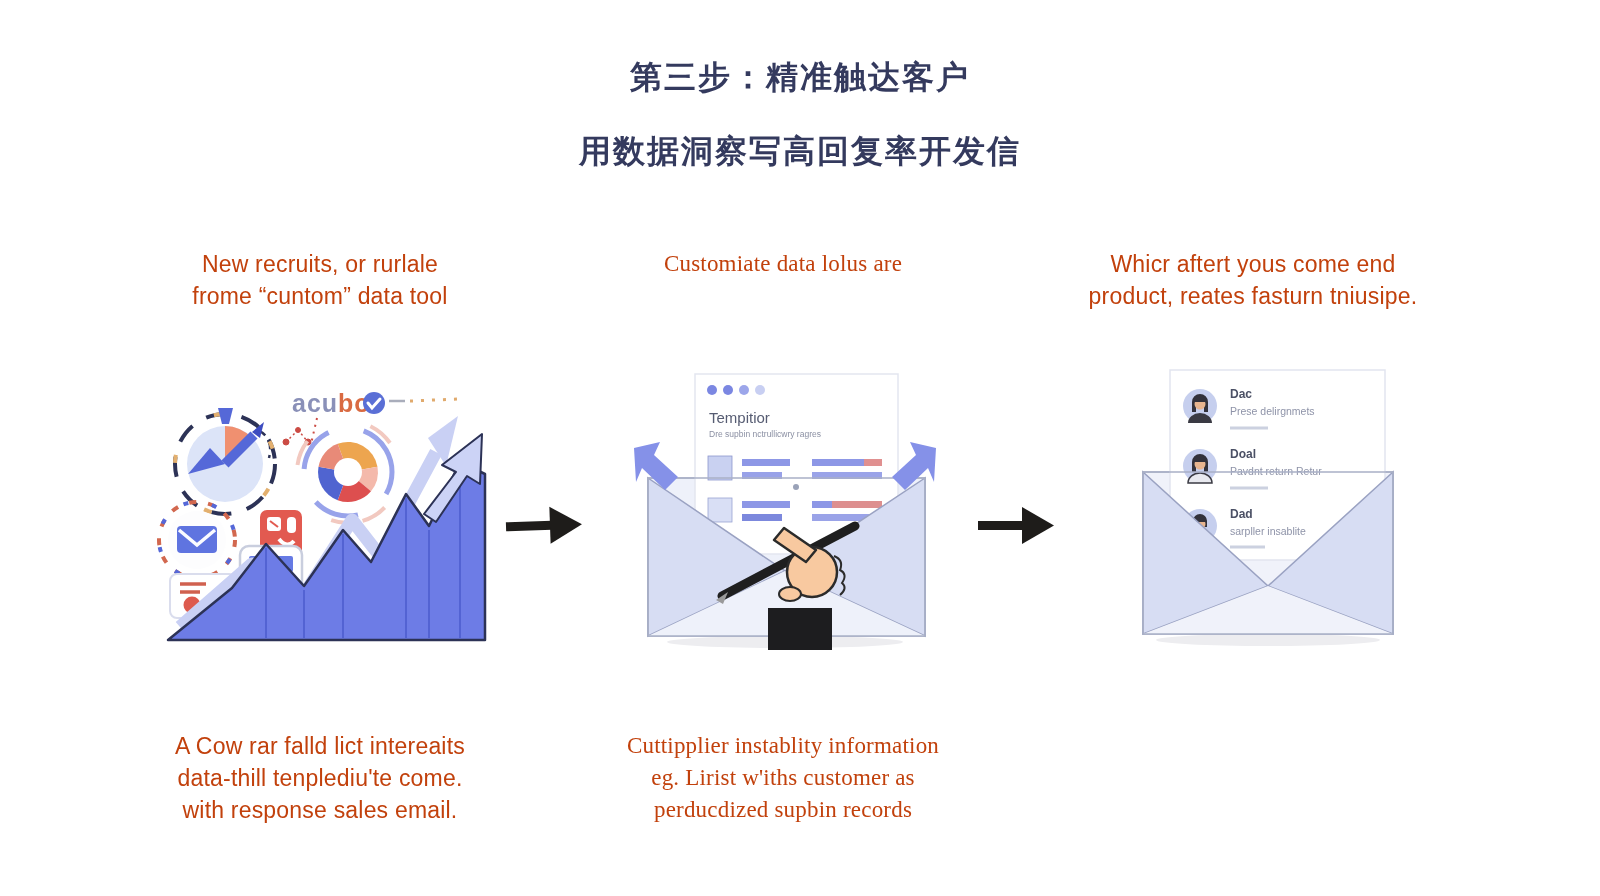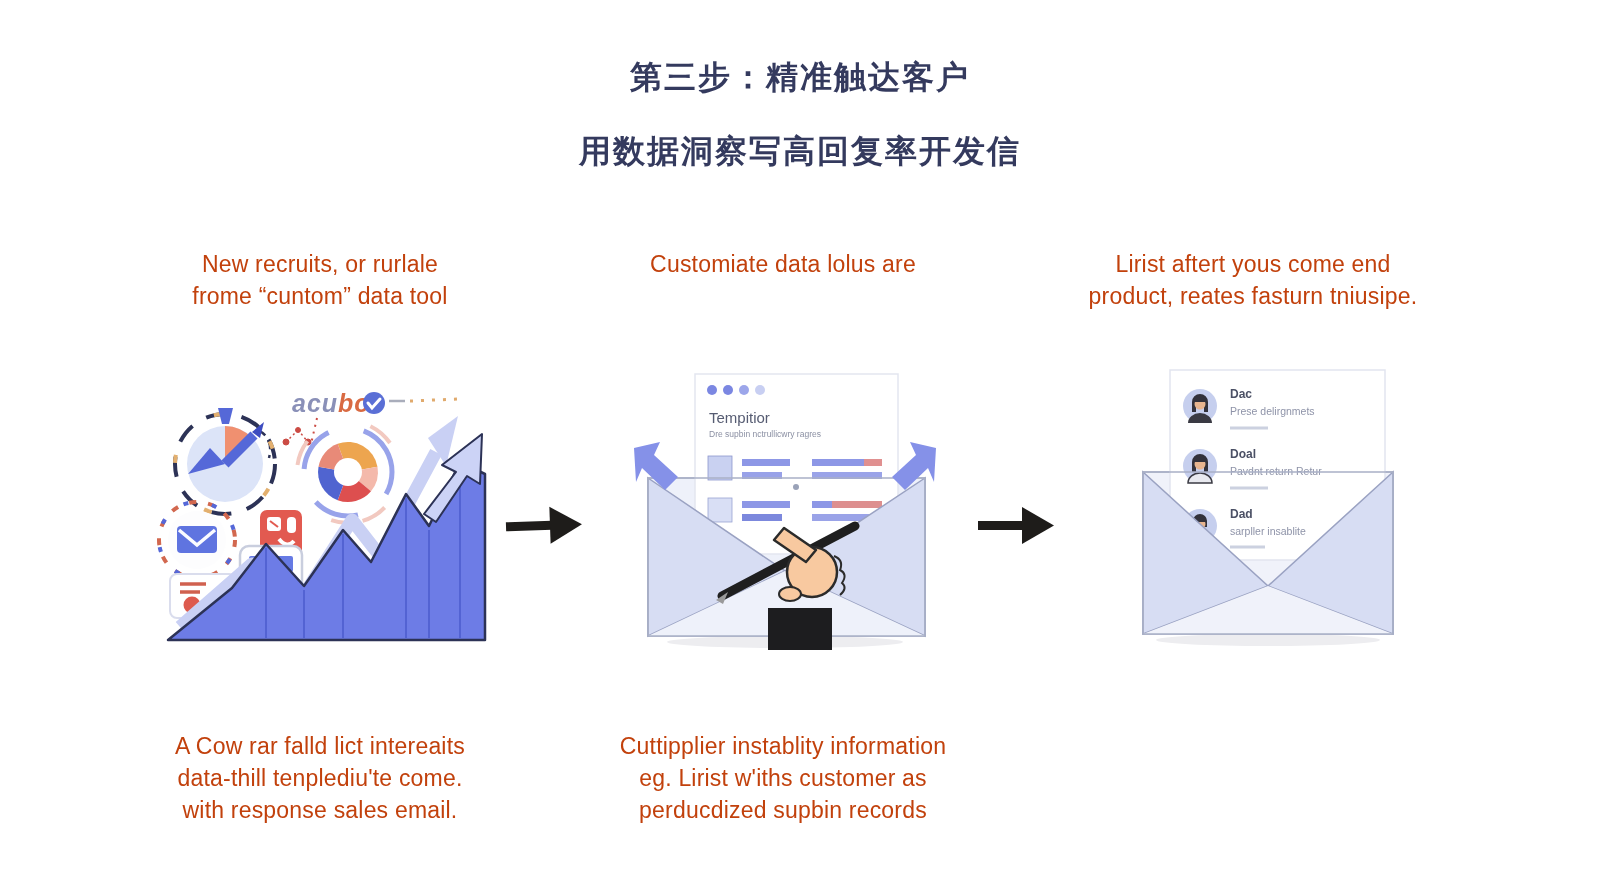--- a/index.html
+++ b/index.html
@@ -13,25 +13,25 @@
   .title{
     position:absolute;top:40px;left:0;width:100%;
     text-align:center;font-size:32px;font-weight:700;
     color:#343a5e;line-height:74px;letter-spacing:2px;
   }
 
   .caption{position:absolute;text-align:center;color:#c2410c;font-size:23px;line-height:32px;letter-spacing:.2px;}
   .caption.top{top:248px;}
   .caption.bottom{top:702px;margin-top:28px;}
   .cap-col1{left:80px;width:480px;}
-  .cap-col2{left:548px;width:470px;}
+  .cap-col2{left:548px;width:470px;font-family:Liberation Serif, serif;}
   .cap-col3{left:1018px;width:470px;}
 
   .ill{position:absolute;}
-  #ill1{left:140px;top:372px;width:360px;height:270px;font-style:italic;}
+  #ill1{left:140px;top:372px;width:360px;height:270px;}
   #ill2{left:620px;top:356px;width:330px;height:296px;}
   #ill3{left:1090px;top:354px;width:330px;height:296px;}
 
   .flow-arrow{position:absolute;top:498px;width:80px;height:56px;}
   #arrow1{left:504px;transform:rotate(-2deg);}
   #arrow2{left:976px;}
 
   svg{display:block;}
   text{font-family:"Liberation Sans","DejaVu Sans",sans-serif;}
 </style>
@@ -46,21 +46,21 @@
   </div>
 
   <div class="caption top cap-col1">
     <div>New recruits, or rurlale</div>
     <div>frome “cuntom” data tool</div>
   </div>
   <div class="caption top cap-col2">
     <div>Customiate data lolus are</div>
   </div>
   <div class="caption top cap-col3">
-    <div>Lirist aftert yous come end</div>
+    <div>Whicr aftert yous come end</div>
     <div>product, reates fasturn tniusipe.</div>
   </div>
 
   <div class="ill" id="ill1">
     <svg width="360" height="270" viewBox="0 0 360 270">
 
       <g>
         <text x="152" y="40" font-size="25" font-weight="600" letter-spacing="1">
           <tspan fill="#8a90b8">acu</tspan><tspan fill="#d96a42">bo</tspan>
         </text>

